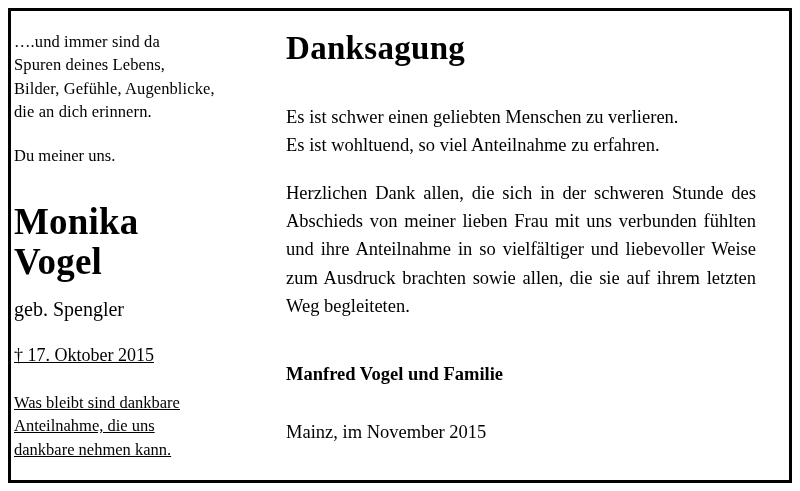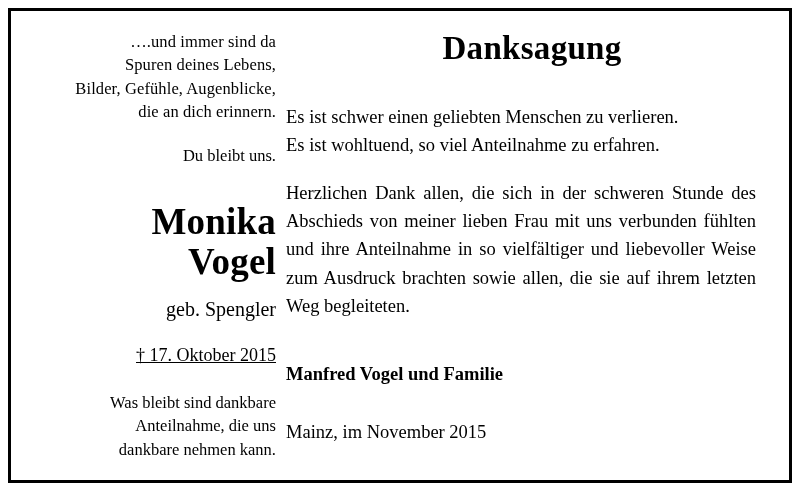--- a/index.html
+++ b/index.html
@@ -28,21 +28,21 @@
     border: 3px solid #000000;
     box-sizing: border-box;
   }
   .left-col {
     position: absolute;
     left: 14px;
     top: 14px;
     width: 262px;
     height: 463px;
     box-sizing: border-box;
-    text-align: right;
+    text-align: left;
   }
   .right-col {
     position: absolute;
     left: 286px;
     top: 14px;
     width: 492px;
     height: 463px;
     box-sizing: border-box;
   }
 
@@ -80,32 +80,32 @@
     margin-top: 24px;
     text-decoration: underline;
   }
   .verse-bottom {
     position: absolute;
     left: 0;
     right: 0;
     bottom: 16px;
     font-size: 16.5px;
     line-height: 1.42;
+    text-decoration: underline;
   }
   .verse-bottom div {
     white-space: nowrap;
   }
 
   
   .heading {
     font-size: 33px;
     font-weight: bold;
     margin-top: 16px;
     letter-spacing: 0.3px;
-    text-align: center;
   }
   .para {
     font-size: 18.5px;
     line-height: 1.52;
     text-align: justify;
     text-justify: inter-word;
   }
   .para-1 {
     margin-top: 36px;
   }
@@ -135,21 +135,21 @@
 
   <div class="left-col">
 
     <div class="verse-top">
       <div>….und immer sind da</div>
       <div>Spuren deines Lebens,</div>
       <div>Bilder, Gefühle, Augenblicke,</div>
       <div>die an dich erinnern.</div>
     </div>
 
-    <div class="miss-line">Du bleibt uns.</div>
+    <div class="miss-line">Du meiner uns.</div>
 
     <div class="name">
       <span class="ln">Monika</span>
       <span class="ln">Vogel</span>
     </div>
 
     <div class="maiden">geb. Spengler</div>
 
     <div class="death-date">† 17. Oktober 2015</div>
 

